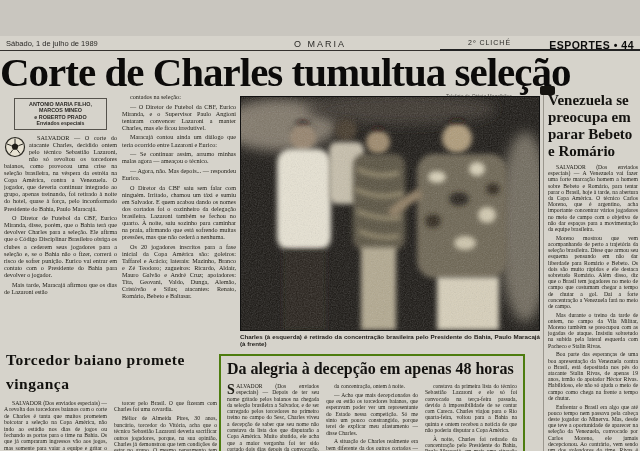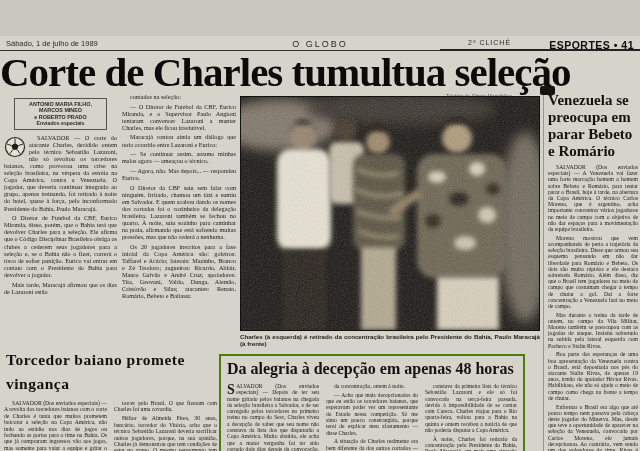--- a/index.html
+++ b/index.html
@@ -59,23 +59,23 @@
   .dropcap p:first-child::first-letter{float:left;font-size:14px;line-height:11px;
             padding:1px 1.5px 0 0;font-weight:bold;}
   #bottom-rule{position:absolute;left:0;top:447px;width:640px;border-top:1px solid #a8a49b;}
 </style>
 </head>
 <body>
 
 <div id="page">
 
   <span id="hdr-date" class="hdr-item">Sábado, 1 de julho de 1989</span>
-  <span id="hdr-masthead" class="hdr-item">O GLOBO</span>
+  <span id="hdr-masthead" class="hdr-item">O MARIA</span>
   <span id="hdr-edition" class="hdr-item">2º CLICHÉ</span>
-  <span id="hdr-section" class="hdr-item">ESPORTES • 41</span>
+  <span id="hdr-section" class="hdr-item">ESPORTES • 44</span>
   <div id="hdr-rule"></div>
   <div id="hdr-rule2"></div>
 
   <h1 id="headline">Corte de Charles tumultua seleção</h1>
   <div id="photo-credit">Telefoto de Otávio Magalhães</div>
 
   <div id="colA" class="bodytext paras">
     <div id="byline-box">
       <div>ANTONIO MARIA FILHO,</div>
       <div>MARCOS MINEO</div>

